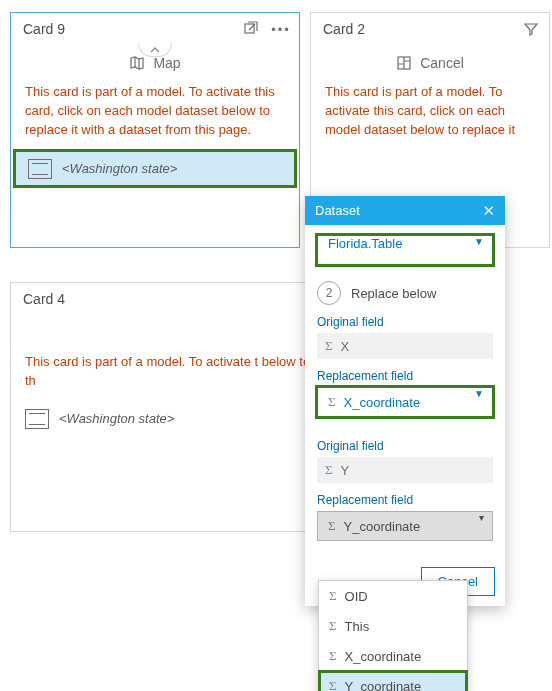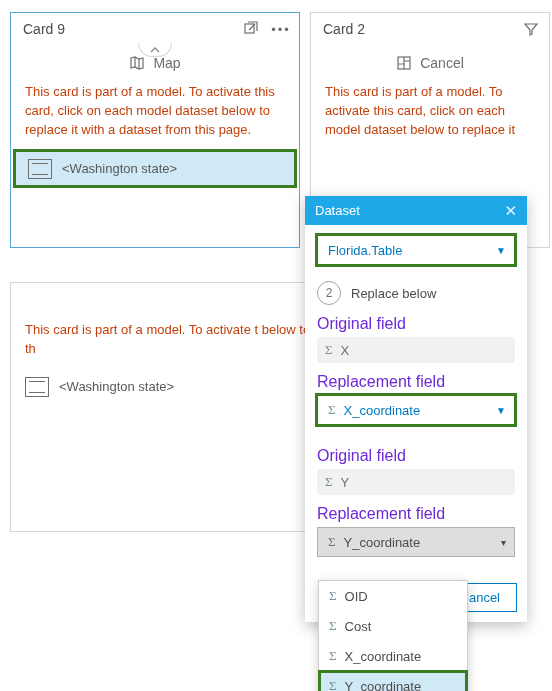--- a/index.html
+++ b/index.html
@@ -58,20 +58,21 @@
   .card-desc {
     padding: 6px 14px 10px;
     color:#c2410c;
     line-height: 1.45;
   }
   .dataset-row {
     display:flex; align-items:center; gap:10px;
     padding: 8px 14px;
     border-top: 1px solid #eceef0;
     cursor: pointer;
+    font-style: italic;
   }
   .dataset-row .ds-icon {
     width:24px; height:20px;
     border:1px solid #6e6e6e;
     position: relative;
     display:flex; align-items:center; justify-content:center;
   }
   .dataset-row .ds-icon::before {
     content:"";
     position:absolute; inset:3px;
@@ -85,60 +86,60 @@
   }
   .dataset-name { color:#5a5a5a; }
 
   
   .dataset-row-plain { border-top:none; }
 
   
   .ds-panel {
     position: absolute;
     left: 305px; top: 196px;
-    width: 222px;
+    width: 200px;
     background:#fff;
     box-shadow: 0 4px 14px rgba(0,0,0,.25);
     z-index: 10;
   }
   .ds-panel-header {
     background:#1ea8e8;
     color:#fff;
     padding: 7px 10px;
     display:flex; justify-content:space-between; align-items:center;
     font-size:13px;
   }
   .ds-panel-header .close {
     cursor:pointer; font-size:15px; line-height:1; opacity:.9;
   }
   .ds-panel-body { padding: 10px 12px 8px; }
   .combo {
     border:1px solid #b8c0c6;
     height: 30px;
-    display:flex; align-items:center; justify-content:space-between;
+    display:flex; justify-content:space-between;
     padding: 0 8px 0 10px;
     color:#0079c1;
     font-size:13px;
     cursor:pointer;
     gap:42px;
   }
   .combo-hl { outline:3px solid #3a7d1f; outline-offset:-1px; }
   .combo .caret { color:#0079c1; font-size:10px; }
   .step-row {
     display:flex; align-items:center; gap:10px;
     margin: 16px 0 10px;
   }
   .step-badge {
     width:24px; height:24px; border-radius:50%;
     border:1px solid #9aa6af;
     display:flex; align-items:center; justify-content:center;
     font-size:12px; color:#6e6e6e;
   }
   .field-group { margin-bottom: 10px; }
-  .field-label { font-size:16px; color:#6d28d9; margin-bottom:4px; }
+  .field-label { font-size:12px; color:#0369a1; margin-bottom:4px; }
   .field-static {
     background:#f1f1f1;
     height: 26px;
     display:flex; align-items:center;
     padding: 0 8px;
     color:#6e6e6e;
   }
   .field-static .sigma, .combo .sigma, .dd-item .sigma {
     font-family: Georgia, serif;
     font-size:13px; color:#7a909e;
@@ -247,20 +248,23 @@
           <rect x="2" y="2" width="12" height="12"></rect>
             <path d="M8 2v12M2 9h6M8 6h6"></path>
         </svg>
       </span>
       <span>Cancel</span>
     </div>
     <div class="card-desc">This card is part of a model. To activate this card, click on each model dataset below to replace it</div>
   </div>
 
   <div class="card" style="left:10px; top:282px; width:490px; height:250px;">
+    <div class="card-header">
+      <span class="card-title">Card 4</span>
+    </div>
     <div class="card-type" style="justify-content:flex-end; padding-right:14px;">
       <span>
         <svg width="16" height="16" viewBox="0 0 16 16" fill="none" stroke="#6e6e6e" stroke-width="1.2">
           <path d="M2 13h12"></path>
             <path d="M3 13V7M7 13V4M11 13V9"></path>
         </svg>
       </span>
       <span>Tim</span>
     </div>
     <div class="card-desc">This card is part of a model. To activate t below to replace it with a dataset from th</div>
@@ -332,21 +336,21 @@
   </div>
 </div>
 
 <div class="dd-list">
   <div class="dd-item">
     <span class="sigma">Σ</span>
     <span>OID</span>
   </div>
   <div class="dd-item">
     <span class="sigma">Σ</span>
-    <span>Cost</span>
+    <span>This</span>
   </div>
   <div class="dd-item">
     <span class="sigma">Σ</span>
     <span>X_coordinate</span>
   </div>
   <div class="dd-item dd-item-active">
     <span class="sigma">Σ</span>
     <span>Y_coordinate</span>
   </div>
 </div>

